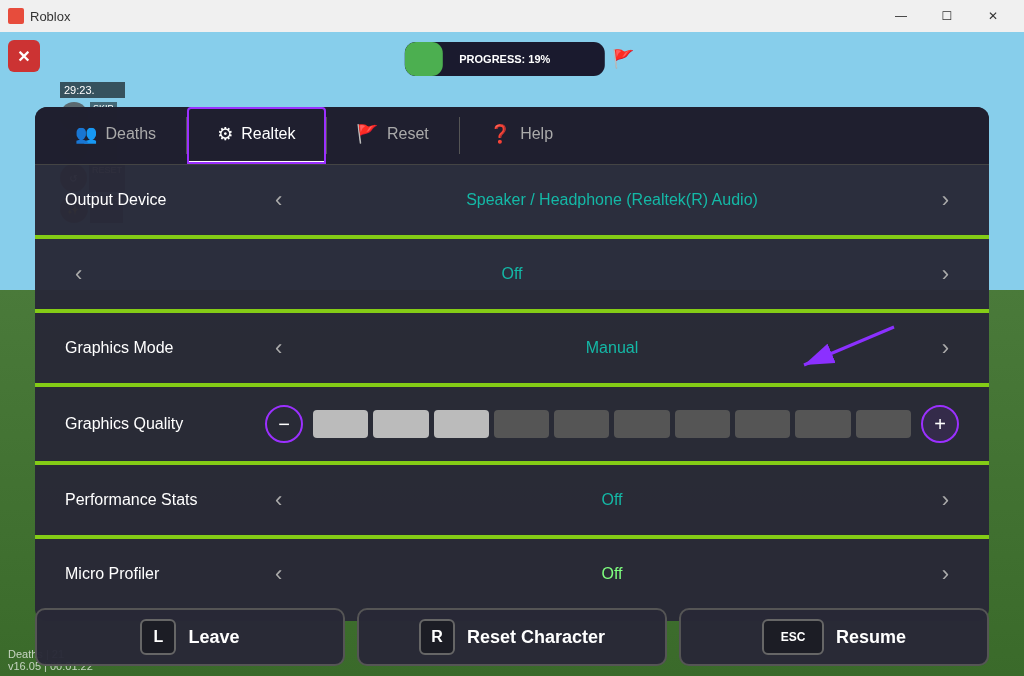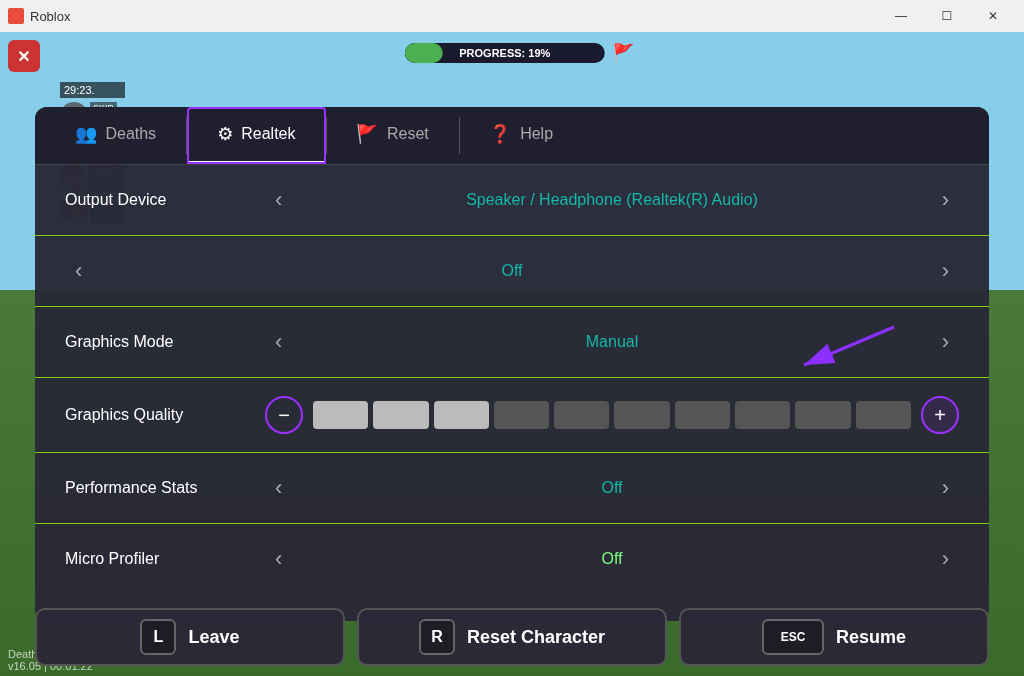--- a/index.html
+++ b/index.html
@@ -71,21 +71,21 @@
       top: 10px;
       left: 50%;
       transform: translateX(-50%);
       display: flex;
       align-items: center;
       gap: 8px;
       z-index: 10;
     }
     .progress-bar-track {
       width: 200px;
-      height: 20px;
+      height: 34px;
       background: #1a1a2e;
       border-radius: 11px;
       overflow: hidden;
       position: relative;
       margin-left: 16px;
     }
     .progress-bar-fill {
       width: 19%;
       height: 100%;
       background: #4caf50;
@@ -227,21 +227,21 @@
     .settings-content {
       flex: 1;
       overflow-y: auto;
       padding: 0;
     }
 
     .setting-row {
       display: flex;
       align-items: center;
       padding: 18px 30px;
-      border-bottom: 1px solid #84cc16;
+      border-bottom: 4px solid #84cc16;
       min-height: 64px;
     }
     .setting-row:last-child { border-bottom: none; }
     .setting-label {
       color: white;
       font-size: 16px;
       font-weight: 500;
       width: 200px;
       flex-shrink: 0;
     }

